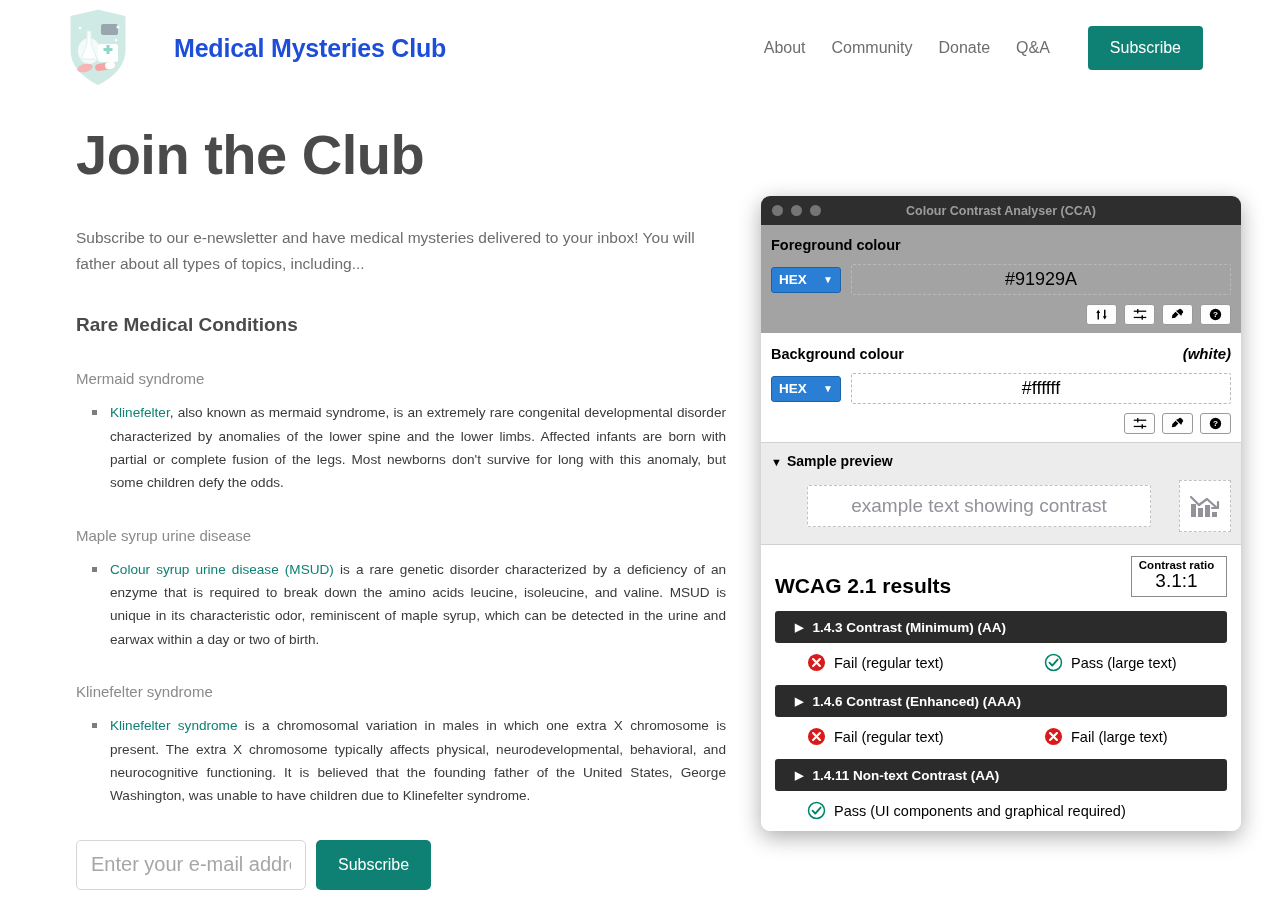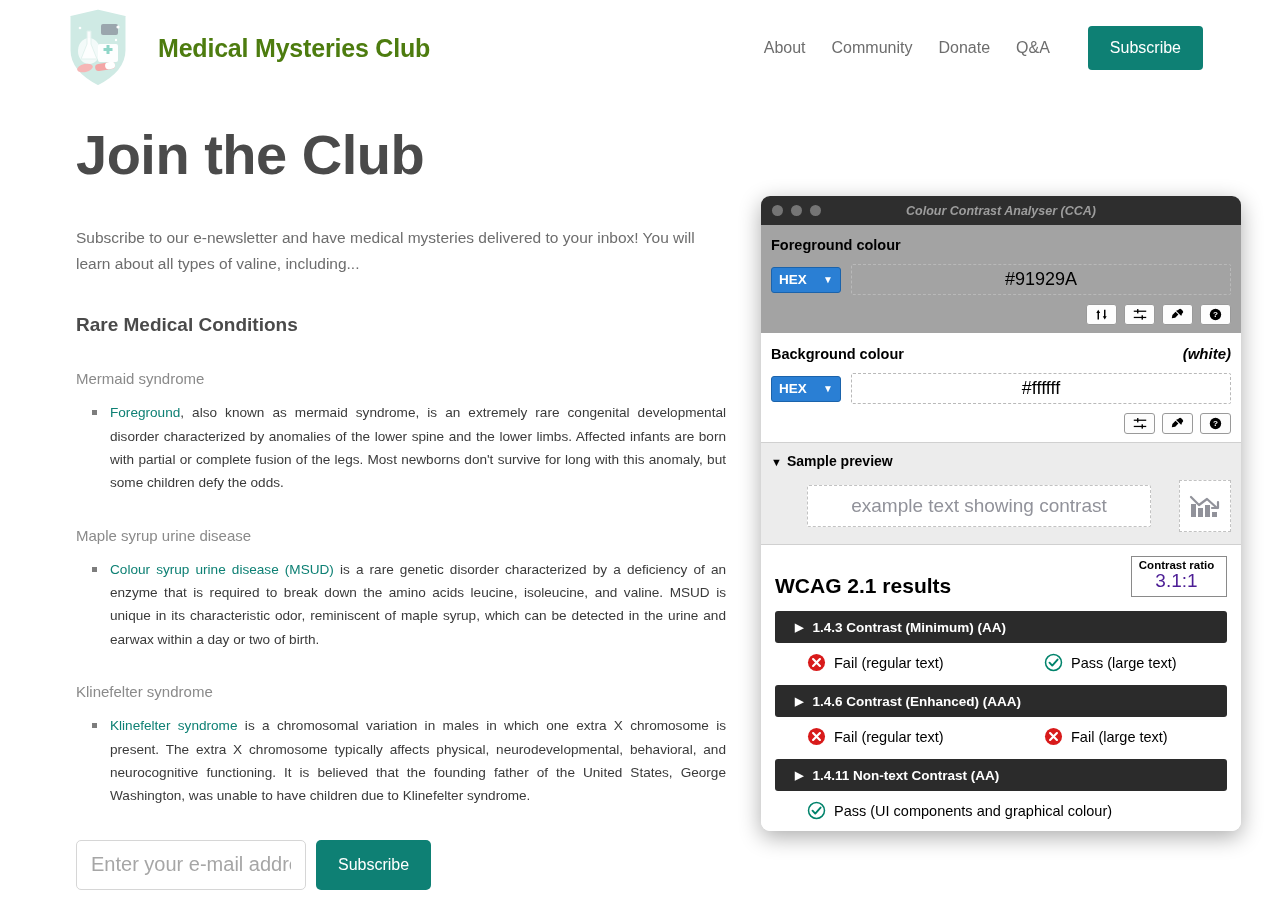--- a/index.html
+++ b/index.html
@@ -16,22 +16,22 @@
   .site-header {
     position: absolute; top: 0; left: 0; width: 1275px; height: 96px;
     display: flex; align-items: center;
   }
   .brand { display: flex; align-items: center; margin-left: 62px; }
   .logo-shield {
     width: 72px; height: 88px; position: relative; flex: none;
   }
   .logo-shield svg { display: block; }
   .brand-title {
-    margin-left: 24px;
-    font-size: 25px; font-weight: bold; color: #4d7c0f;
+    margin-left: 40px;
+    font-size: 25px; font-weight: bold; color: #1d4ed8;
     letter-spacing: -0.2px;
   }
   .main-nav {
     margin-left: auto; margin-right: 72px;
     display: flex; align-items: center; gap: 26px;
   }
   .nav-link {
     font-size: 16px; color: #6d6d6d; text-decoration: none; cursor: pointer;
     white-space: nowrap;
   }
@@ -98,21 +98,21 @@
     position: absolute; left: 761px; top: 196px;
     width: 480px; height: 635px;
     border-radius: 9px;
     background: #ffffff;
     box-shadow: 0 6px 22px rgba(0,0,0,0.33);
     overflow: hidden;
     font-family: "Liberation Sans", sans-serif;
   }
   .cca-titlebar {
     height: 29px; background: #2e2e2e;
-    display: flex; align-items: center; position: relative; font-style: italic;
+    display: flex; align-items: center; position: relative;
   }
   .tl-dots { display: flex; gap: 8px; margin-left: 11px; }
   .tl-dot { width: 11px; height: 11px; border-radius: 50%; background: #757575; cursor: pointer; }
   .cca-title {
     position: absolute; left: 0; right: 0; text-align: center;
     font-size: 12.5px; font-weight: bold; color: #9d9d9d;
     pointer-events: none;
   }
 
   .fg-section { background: #a3a3a3; padding: 12px 10px 8px 10px; }
@@ -158,21 +158,21 @@
   }
 
   .results-section { background: #ffffff; padding: 11px 14px 14px 14px; }
   .results-head { display: flex; align-items: flex-start; }
   .results-title { font-size: 21px; font-weight: bold; color: #000; margin-top: 18px;}
   .ratio-box {
     margin-left: auto; border: 1px solid #8a8a8a; background: #fff;
     padding: 2px 9px 4px 4px; text-align: center; min-width: 96px;
   }
   .ratio-label { font-size: 11.5px; font-weight: bold; color: #000; }
-  .ratio-value { font-size: 19px; color: #4c1d95; line-height: 1.1; }
+  .ratio-value { font-size: 19px; color: #000000; line-height: 1.1; }
   .criterion-bar {
     background: #2b2b2b; color: #ffffff; border-radius: 3px;
     height: 32px; display: flex; align-items: center;
     padding-left: 20px; font-size: 13.5px; font-weight: bold;
     margin-top: 13px; cursor: pointer;
   }
   .criterion-bar .tri { font-size: 11px; margin-right: 9px; }
   .result-row { display: flex; margin-top: 10px; padding-left: 32px; }
   .result-item { display: flex; align-items: center; gap: 8px; font-size: 14.5px; color: #000; }
   .result-item.first { width: 237px; }
@@ -207,26 +207,26 @@
     <a class="nav-link">About</a>
     <a class="nav-link">Community</a>
     <a class="nav-link">Donate</a>
     <a class="nav-link">Q&amp;A</a>
     <button class="nav-subscribe">Subscribe</button>
   </nav>
 </header>
 
 <main class="content">
   <h1 class="page-title">Join the Club</h1>
-  <p class="intro">Subscribe to our e-newsletter and have medical mysteries delivered to your inbox! You will learn about all types of valine, including...</p>
+  <p class="intro">Subscribe to our e-newsletter and have medical mysteries delivered to your inbox! You will father about all types of topics, including...</p>
   <h2 class="section-title">Rare Medical Conditions</h2>
 
   <h3 class="cond-title">Mermaid syndrome</h3>
   <ul class="cond-list">
-    <li><a class="cond-link">Foreground</a><span>, also known as mermaid syndrome, is an extremely rare congenital developmental disorder characterized by anomalies of the lower spine and the lower limbs. Affected infants are born with partial or complete fusion of the legs. Most newborns don't survive for long with this anomaly, but some children defy the odds.</span></li>
+    <li><a class="cond-link">Klinefelter</a><span>, also known as mermaid syndrome, is an extremely rare congenital developmental disorder characterized by anomalies of the lower spine and the lower limbs. Affected infants are born with partial or complete fusion of the legs. Most newborns don't survive for long with this anomaly, but some children defy the odds.</span></li>
   </ul>
 
   <h3 class="cond-title">Maple syrup urine disease</h3>
   <ul class="cond-list">
     <li><a class="cond-link">Colour syrup urine disease (MSUD)</a><span> is a rare genetic disorder characterized by a deficiency of an enzyme that is required to break down the amino acids leucine, isoleucine, and valine. MSUD is unique in its characteristic odor, reminiscent of maple syrup, which can be detected in the urine and earwax within a day or two of birth.</span></li>
   </ul>
 
   <h3 class="cond-title">Klinefelter syndrome</h3>
   <ul class="cond-list">
     <li><a class="cond-link">Klinefelter syndrome</a><span> is a chromosomal variation in males in which one extra X chromosome is present. The extra X chromosome typically affects physical, neurodevelopmental, behavioral, and neurocognitive functioning. It is believed that the founding father of the United States, George Washington, was unable to have children due to Klinefelter syndrome.</span></li>
@@ -433,17 +433,17 @@
         <span>1.4.11 Non-text Contrast (AA)</span>
     </div>
     <div class="result-row">
       <div class="result-item">
         <span class="badge">
           <svg width="19" height="19" viewBox="0 0 20 20">
               <circle cx="10" cy="10" r="8.4" fill="#fff" stroke="#00836b" stroke-width="1.6"></circle>
               <path d="M5.8 10.2 L8.7 13.2 L14.3 6.9" stroke="#00836b" stroke-width="2" fill="none" stroke-linecap="round" stroke-linejoin="round"></path>
             </svg>
         </span>
-        <span>Pass (UI components and graphical colour)</span>
+        <span>Pass (UI components and graphical required)</span>
       </div>
     </div>
   </div>
 </section>
 
 </body></html>

